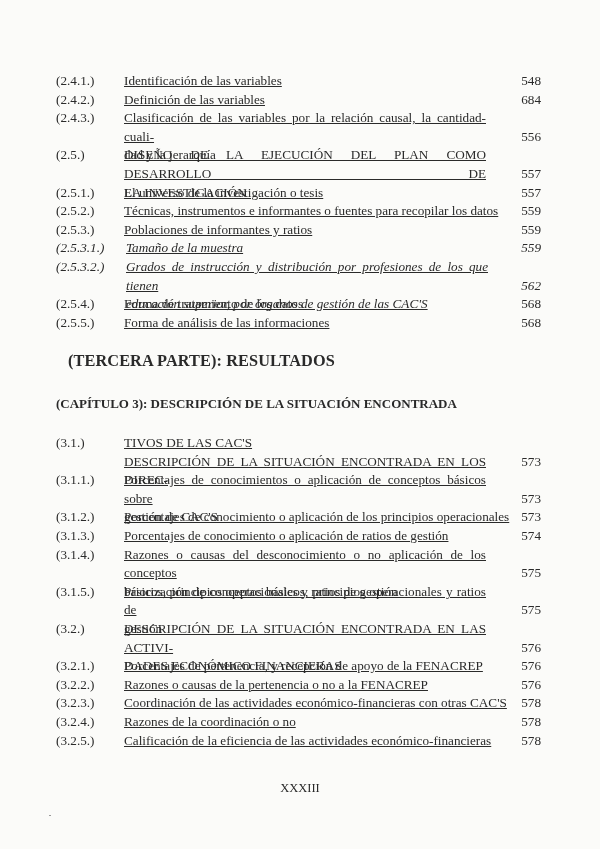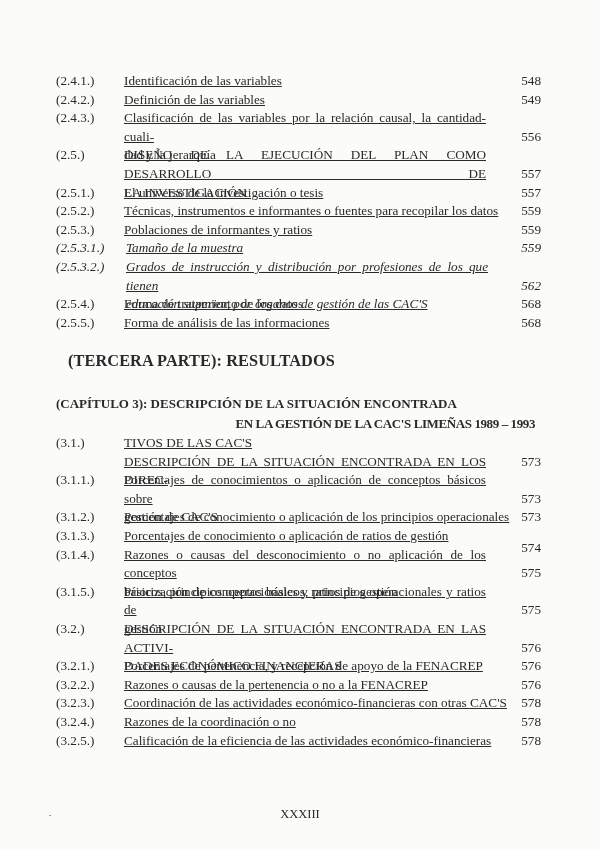--- a/index.html
+++ b/index.html
@@ -24,41 +24,41 @@
     .part-head {
       position: absolute; left: 56px; top: 351px;
       font-weight: bold; font-size: 16.3px; white-space: nowrap; letter-spacing: 0.1px; margin-left: 12px;
     }
     .chap-head {
       position: absolute; left: 56px; top: 394px; width: 485px;
       font-weight: bold; font-size: 13px; line-height: 20px;
     }
     .chap-head .l1 { display: block; white-space: nowrap; }
     .chap-head .l2 { display: block; white-space: nowrap; text-align: right; padding-right: 6px; letter-spacing: -0.4px; }
-    .folio { position: absolute; left: 0; width: 600px; top: 781px; text-align: center; font-size: 12.5px; margin-top: 26px; }
+    .folio { position: absolute; left: 0; width: 600px; top: 781px; text-align: center; font-size: 12.5px; }
     .speck { position: absolute; left: 49px; top: 815px; width: 2px; height: 1px; background: #9a9a9a; }
   </style>
 </head>
 <body>
 
 <div class="page">
   <div id="toc-top">
       <div class="row" style="top: 72px;">
         <span class="num">(2.4.1.)</span>
         <span class="txt">
           <span class="l">Identificación de las variables</span>
         </span>
         <span class="pg" style="top: 0px; margin-left: 48px;">548</span>
       </div>
       <div class="row" style="top: 90.6px;">
         <span class="num">(2.4.2.)</span>
         <span class="txt">
           <span class="l">Definición de las variables</span>
         </span>
-        <span class="pg" style="top: 0px;">549</span>
+        <span class="pg" style="top: 0px;">684</span>
       </div>
       <div class="row" style="top: 109.2px;">
         <span class="num">(2.4.3.)</span>
         <span class="txt">
           <span class="l just">Clasificación de las variables por la relación causal, la cantidad-cuali-</span>
           <span class="l">dad y la jerarquía</span>
         </span>
         <span class="pg" style="top: 18.6px;">556</span>
       </div>
       <div class="row" style="top: 146.4px;">
@@ -118,21 +118,20 @@
           <span class="l">Forma de análisis de las informaciones</span>
         </span>
         <span class="pg" style="top: 0px;">568</span>
       </div>
     </div>
 
   <div class="part-head">(TERCERA PARTE): RESULTADOS</div>
 
   <div class="chap-head">
     <span class="l1">(CAPÍTULO 3): DESCRIPCIÓN DE LA SITUACIÓN ENCONTRADA</span>
-    <span class="l2">EN LA GESTIÓN DE LA CAC'S LIMEÑAS 1989 – 1993</span>
   </div>
 
   <div id="toc-bottom">
       <div class="row" style="top: 434px;">
         <span class="num">(3.1.)</span>
         <span class="txt">
           <span class="l">TIVOS DE LAS CAC'S</span>
           <span class="l just">DESCRIPCIÓN DE LA SITUACIÓN ENCONTRADA EN LOS DIREC-</span>
         </span>
         <span class="pg" style="top: 18.6px;">573</span>
@@ -150,21 +149,21 @@
         <span class="txt">
           <span class="l">Porcentajes de conocimiento o aplicación de los principios operacionales</span>
         </span>
         <span class="pg" style="top: 0px;">573</span>
       </div>
       <div class="row" style="top: 527px;">
         <span class="num">(3.1.3.)</span>
         <span class="txt">
           <span class="l">Porcentajes de conocimiento o aplicación de  ratios de gestión</span>
         </span>
-        <span class="pg" style="top: 12px;">574</span>
+        <span class="pg" style="top: 0px;">574</span>
       </div>
       <div class="row" style="top: 545.6px;">
         <span class="num">(3.1.4.)</span>
         <span class="txt">
           <span class="l just">Razones o causas del desconocimiento o no aplicación de los conceptos</span>
           <span class="l">básicos, principios operacionales y  ratios de gestión</span>
         </span>
         <span class="pg" style="top: 18.6px;">575</span>
       </div>
       <div class="row" style="top: 582.8px;">

